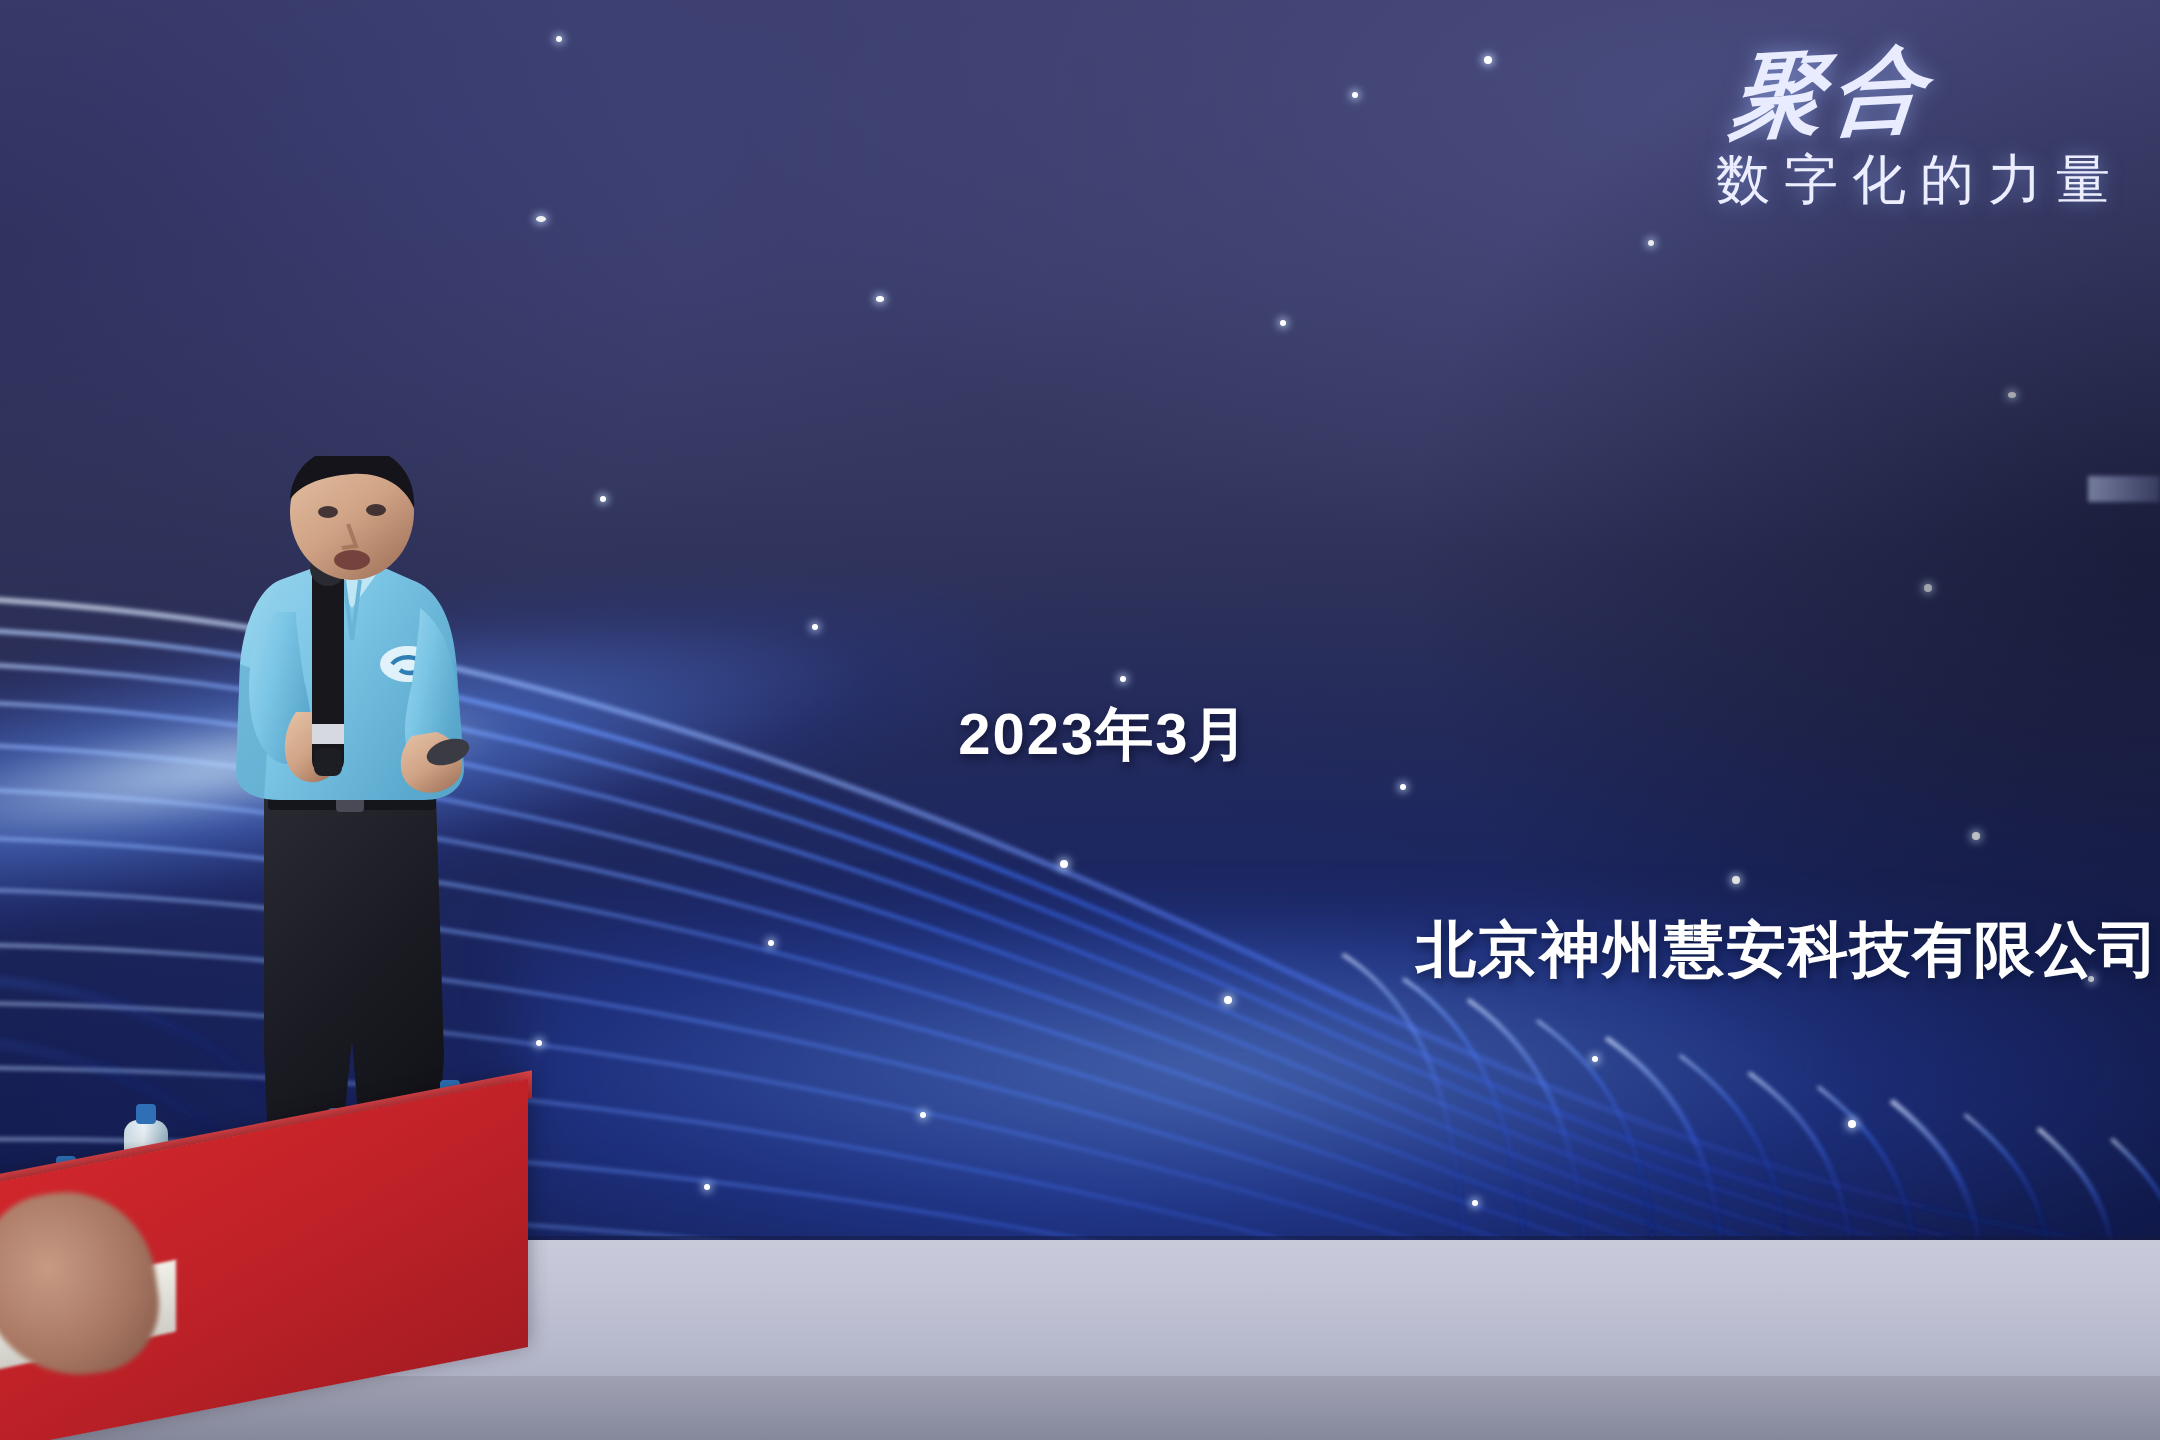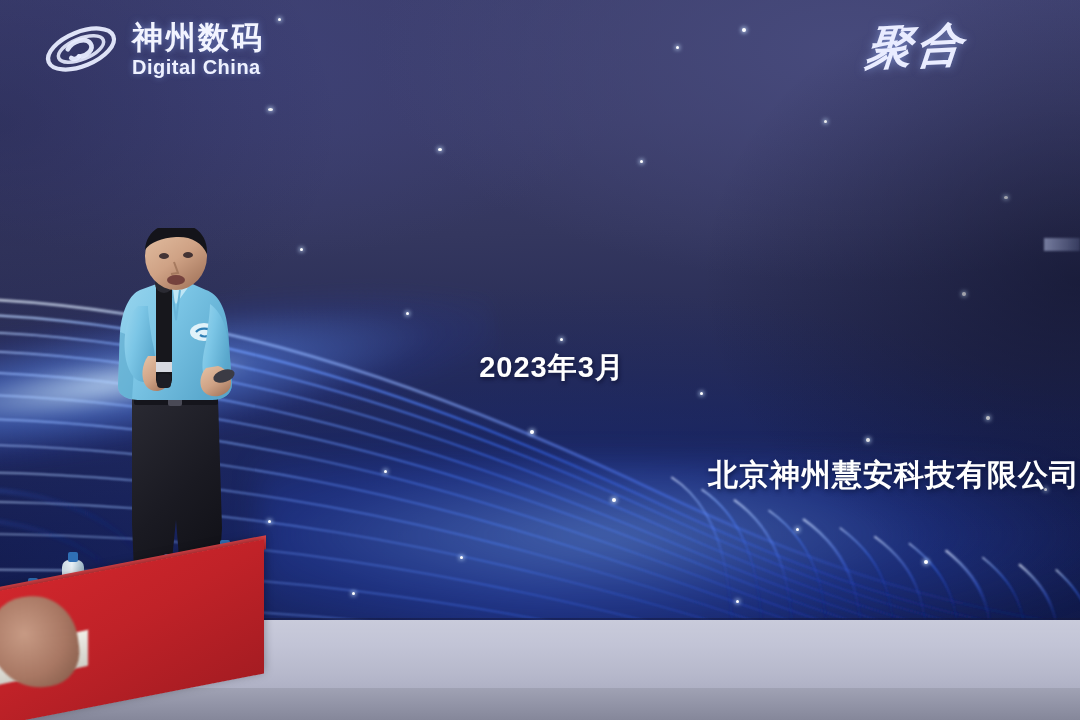--- a/index.html
+++ b/index.html
@@ -254,37 +254,24 @@
       <span class="pt" style="left:924px;top:560px;width:4px;height:4px;"></span>
       <span class="pt" style="left:268px;top:520px;width:3px;height:3px;"></span>
       <span class="pt" style="left:460px;top:556px;width:3px;height:3px;"></span>
       <span class="pt" style="left:1044px;top:488px;width:3px;height:3px;"></span>
       <span class="pt" style="left:352px;top:592px;width:3px;height:3px;"></span>
       <span class="pt" style="left:736px;top:600px;width:3px;height:3px;"></span>
     </div>
 
     <div class="led-vignette"></div>
 
-    <div class="logo-dc">
-      <svg class="logo-mark" viewBox="0 0 100 80">
-        <g transform="rotate(-22 50 40)" fill="none" stroke="#e8ecff" stroke-linecap="round">
-          <ellipse cx="50" cy="40" rx="45" ry="22" stroke-width="5.5" opacity="0.95"></ellipse>
-          <ellipse cx="50" cy="40" rx="31" ry="13.5" stroke-width="4.5" opacity="0.9"></ellipse>
-          <path d="M34 34 C44 26 62 28 64 38 C66 47 52 52 44 48" stroke-width="6" opacity="0.95"></path>
-          <path d="M44 48 C40 50 36 49 34 46" stroke-width="6" opacity="0.95"></path>
-        </g>
-      </svg>
-      <div class="logo-words">
-        <span class="logo-cn">神州数码</span>
-        <span class="logo-en">Digital China</span>
-      </div>
-    </div>
 
     <div class="brand-right">
       <div class="brand-ju">聚合</div>
+      <div class="brand-sub">数字化的力量</div>
     </div>
 
     <div class="panel-seam"></div>
 
     <div class="slide-date">2023年3月</div>
     <div class="slide-company">北京神州慧安科技有限公司</div>
   </div>
 
   <div class="floor-shadow"></div>
   <div class="floor-upper"></div>

